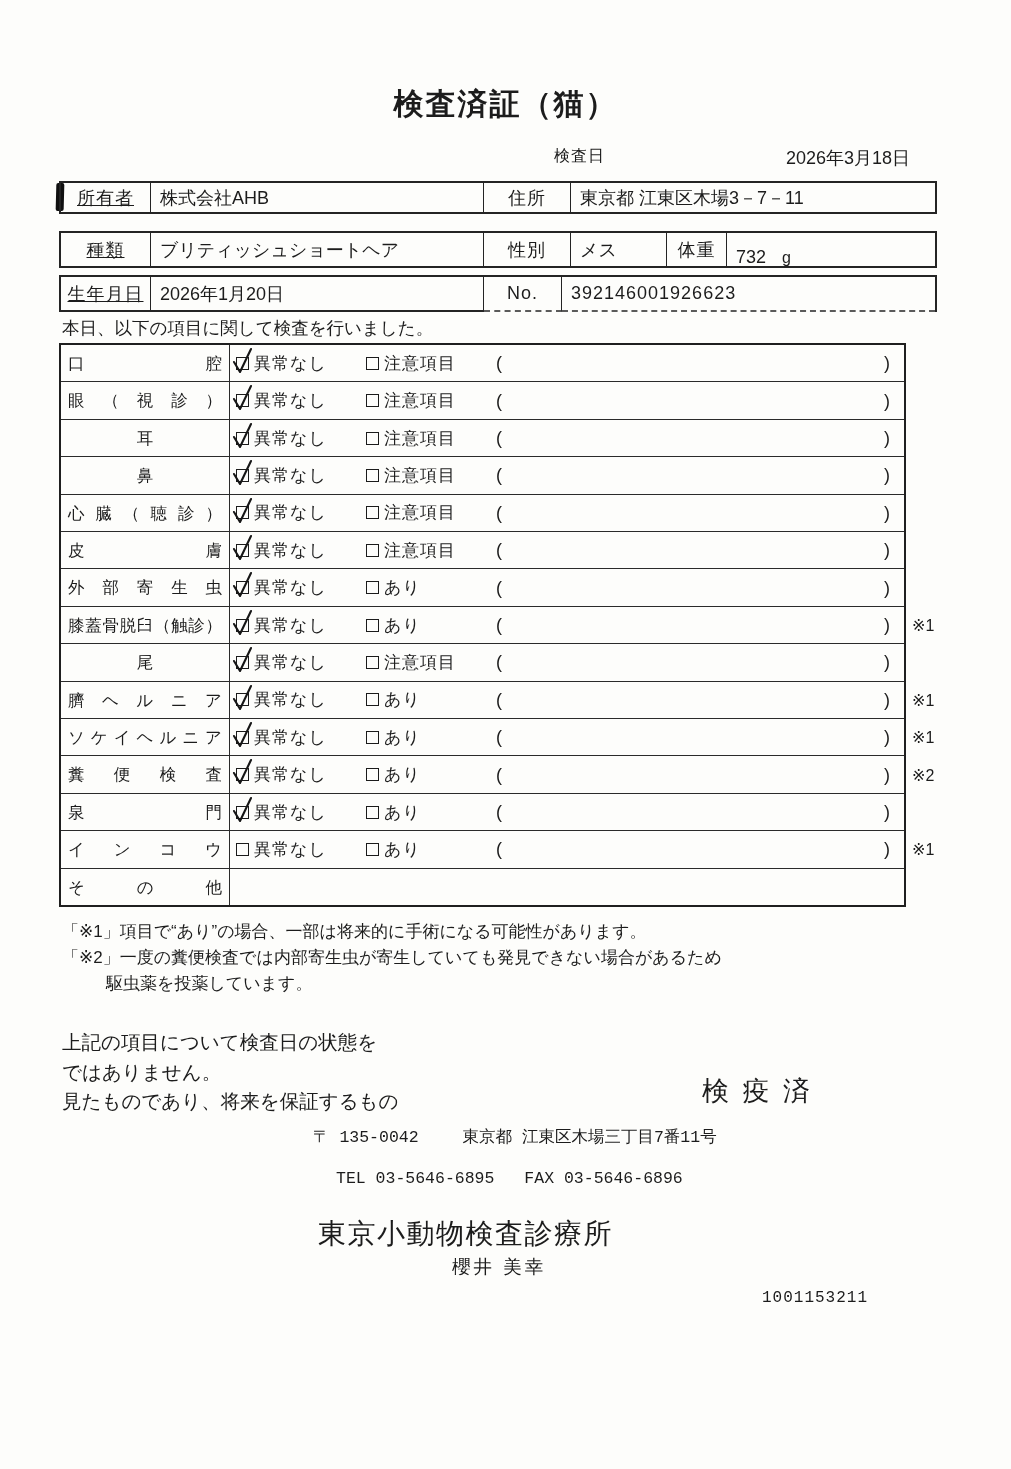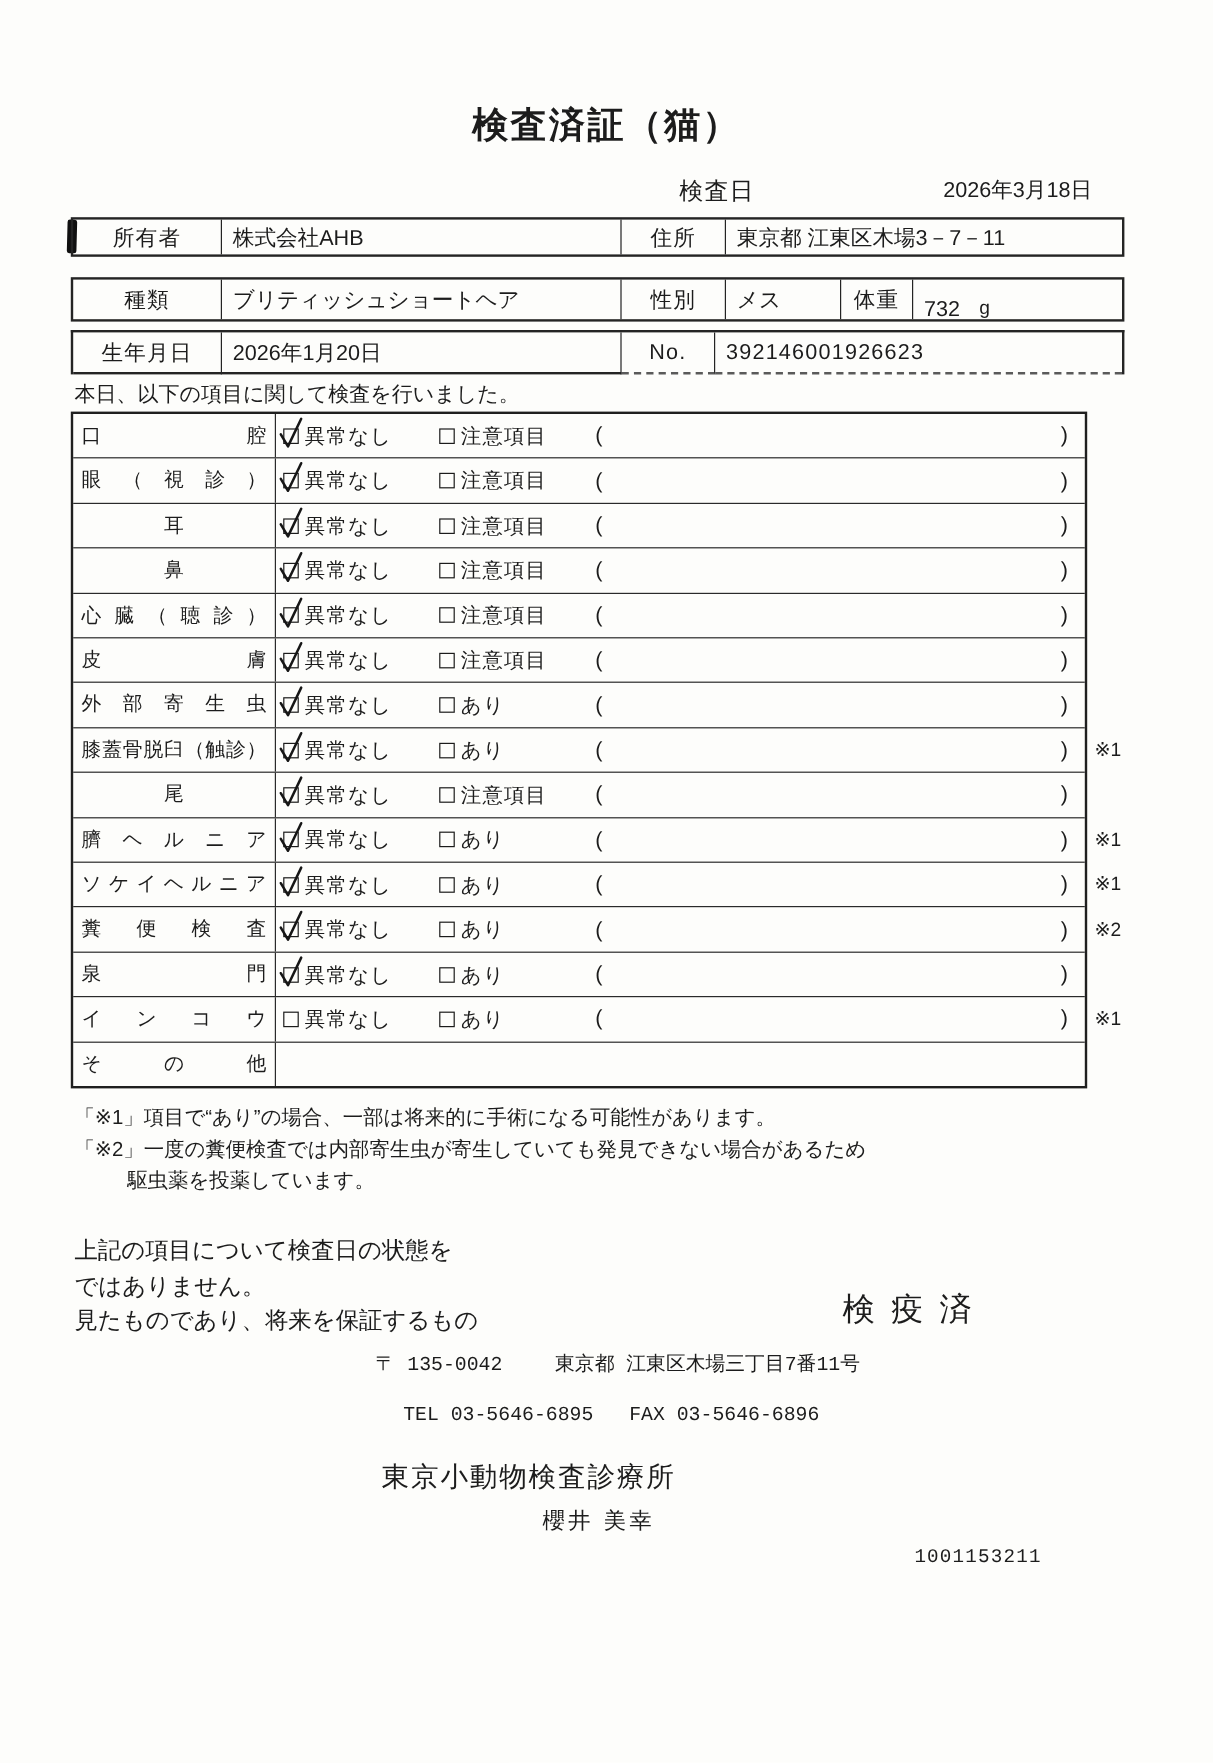--- a/index.html
+++ b/index.html
@@ -8,21 +8,21 @@
     width:1011px; height:1469px;
     font-family:"Liberation Sans","DejaVu Sans",sans-serif;
     color:#1c1c1c;
   }
   .page { position:relative; width:1011px; height:1469px; background:#fdfdfb; overflow:hidden; }
 
   .title {
     position:absolute; top:84px; left:0; width:100%;
     text-align:center; font-size:30px; font-weight:600; letter-spacing:2px;
   }
-  .insp-label { position:absolute; left:566px; top:146px; font-size:20px; letter-spacing:1px; }
+  .insp-label { position:absolute; left:554px; top:146px; font-size:16px; letter-spacing:1px; }
   .insp-value { position:absolute; left:786px; top:146px; font-size:18px; }
 
   .scan-blob {
     position:absolute; left:56px; top:183px; width:8px; height:28px;
     background:#101010; border-radius:2px; transform:rotate(1.5deg);
   }
 
   .tbl {
     position:absolute; display:flex;
     border:2px solid #242424; background:transparent;
@@ -34,21 +34,21 @@
   }
   .tbl .cell:last-child { border-right:none; }
   .tbl .cell.lab { justify-content:center; padding:0 2px; letter-spacing:1px; }
 
   .tbl.owner { left:59px; top:181px; width:878px; height:33px; }
   .tbl.pet   { left:59px; top:231px; width:878px; height:37px; }
   .tbl.birth { left:59px; top:275px; width:878px; height:37px; border-bottom:none; }
   .birth .cell { border-bottom:2px solid #242424; }
   .birth .cell.dash { border-bottom:2px dashed #5a5a5a; }
 
-  .w-lab  { width:124px; }
+  .w-lab  { width:90px;text-decoration:underline; }
   .w-val  { width:333px; }
   .w-lab2 { width:87px; }
   .w-addr { flex:1; }
   .w-sex  { width:96px; }
   .w-wlab { width:60px; }
   .w-weight { flex:1; padding-right:26px;margin-top:16px; }
   .w-weight .unit { margin-left:16px; font-size:16px; }
   .w-no   { width:78px; }
   .w-noval{ flex:1; letter-spacing:1px; }
 
@@ -89,21 +89,21 @@
   .disclaimer { position:absolute; left:62px; top:1028px; font-size:19.5px; line-height:29.5px; font-weight:500; }
 
   .stamp { position:absolute; left:702px; top:1073px; font-size:27px; letter-spacing:3px; font-weight:500; }
 
   .mono { font-family:"Liberation Mono","DejaVu Sans Mono",monospace; }
   .addr-line { position:absolute; left:313px; top:1126px; font-size:16.5px; }
   .addr-line .gap { margin-left:34px; }
   .tel-line { position:absolute; left:336px; top:1169px; font-size:16.5px; }
   .tel-line .gap { margin-left:20px; }
 
-  .clinic { position:absolute; left:318px; top:1215px; font-size:23px; letter-spacing:1.5px; font-weight:500;text-align:center; }
+  .clinic { position:absolute; left:318px; top:1215px; font-size:28px; letter-spacing:1.5px; font-weight:500;text-align:center; }
   .vet { position:absolute; left:452px; top:1254px; font-size:18.5px; letter-spacing:3px; }
   .serial { position:absolute; left:762px; top:1289px; font-size:16px; letter-spacing:1px; }
 </style>
 </head>
 <body>
 
 <div class="page">
 
   <div class="title">検査済証（猫）</div>
 

